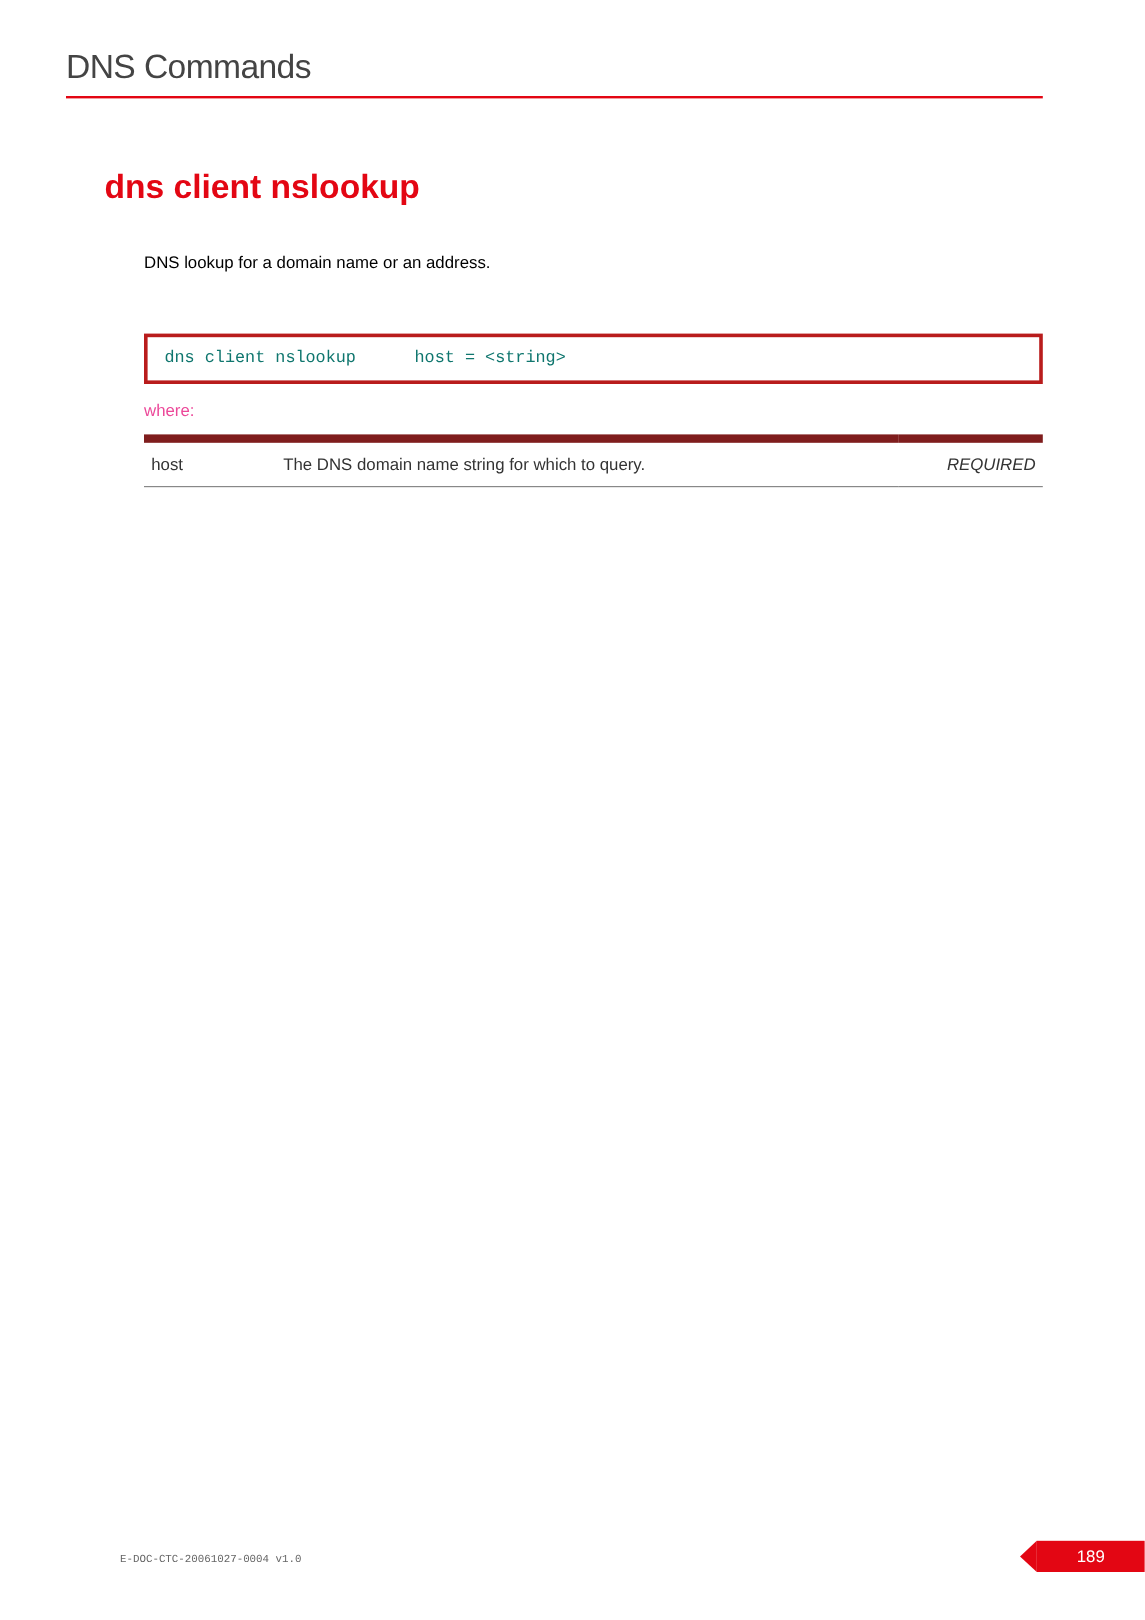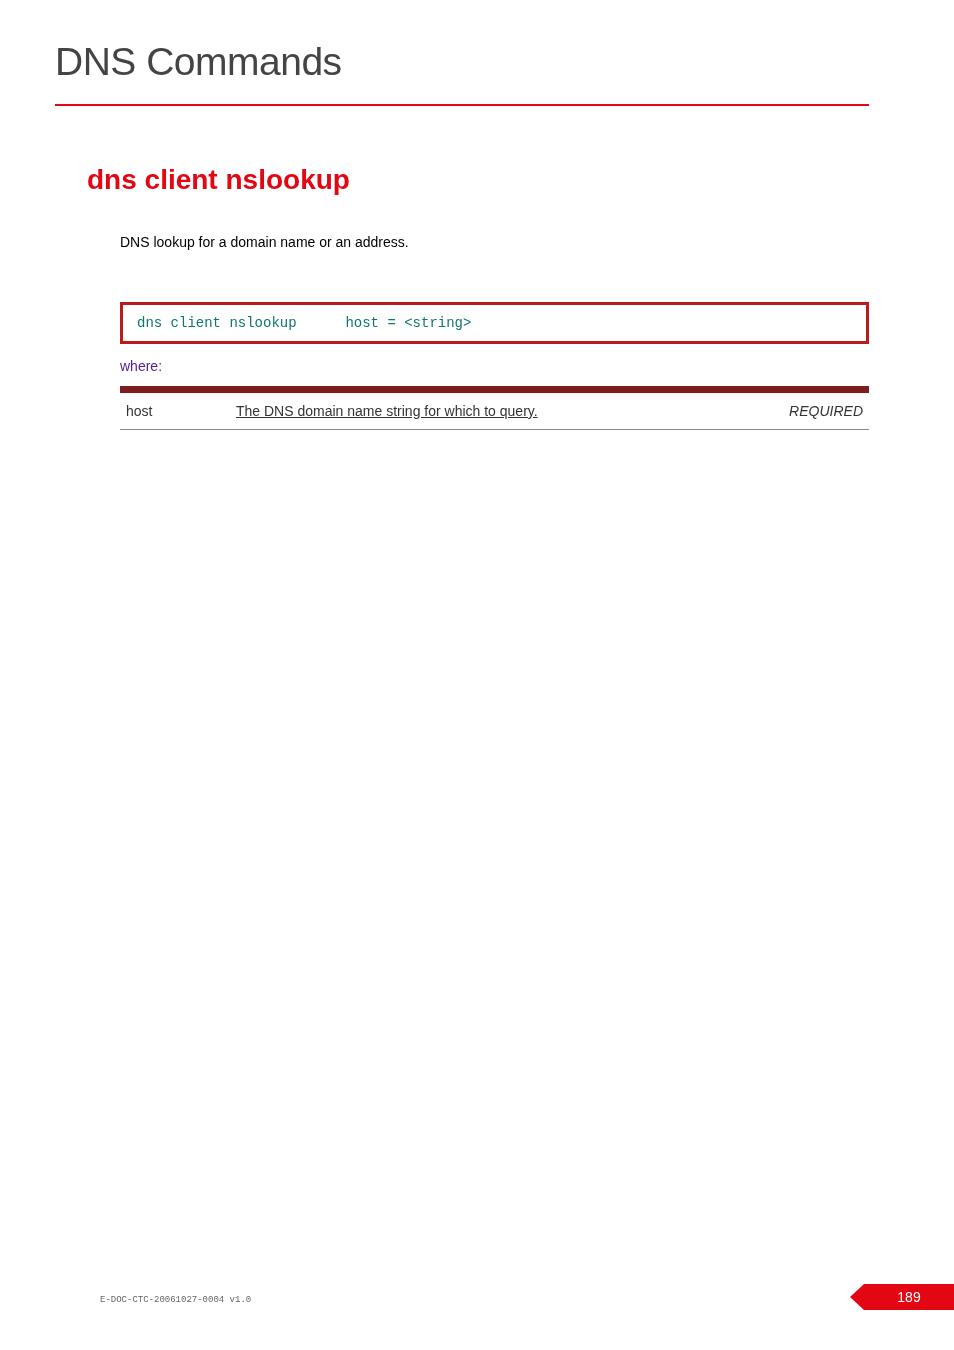--- a/index.html
+++ b/index.html
@@ -11,25 +11,25 @@
       font-family: Arial, Helvetica, sans-serif;
       background: #fff;
       width: 954px;
       height: 1350px;
       position: relative;
     }
     .page-container {
       padding: 40px 85px 0 55px;
     }
     .header-title {
-      font-size: 39px;
+      font-size: 28px;
       font-weight: 300;
       color: #444;
       letter-spacing: -0.5px;
-      margin-bottom: 20px;
+      margin-bottom: 8px;
     }
     .header-rule {
       border: none;
       border-top: 2px solid #e30613;
       margin-bottom: 58px;
     }
     .section-title {
       font-size: 28px;
       font-weight: bold;
       color: #e30613;
@@ -60,21 +60,21 @@
     }
     .code-cmd {
       display: inline-block;
       width: 200px;
     }
     .code-param {
       display: inline-block;
     }
     .where-label {
       font-size: 14px;
-      color: #4c1d95;
+      color: #ec4899;
       margin-left: 65px;
       margin-top: 14px;
       margin-bottom: 12px;
     }
     .param-table {
       margin-left: 65px;
       width: calc(100% - 65px);
       border-collapse: collapse;
     }
     .param-table td {
@@ -84,21 +84,20 @@
       font-size: 14px;
       color: #333;
       vertical-align: middle;
     }
     .param-name {
       width: 110px;
       padding-left: 20px;
     }
     .param-desc {
       width: auto;
-      text-decoration: underline;
     }
     .param-req {
       width: 120px;
       text-align: right;
       padding-right: 10px;
       font-style: italic;
     }
     .footer {
       position: absolute;
       bottom: 40px;

